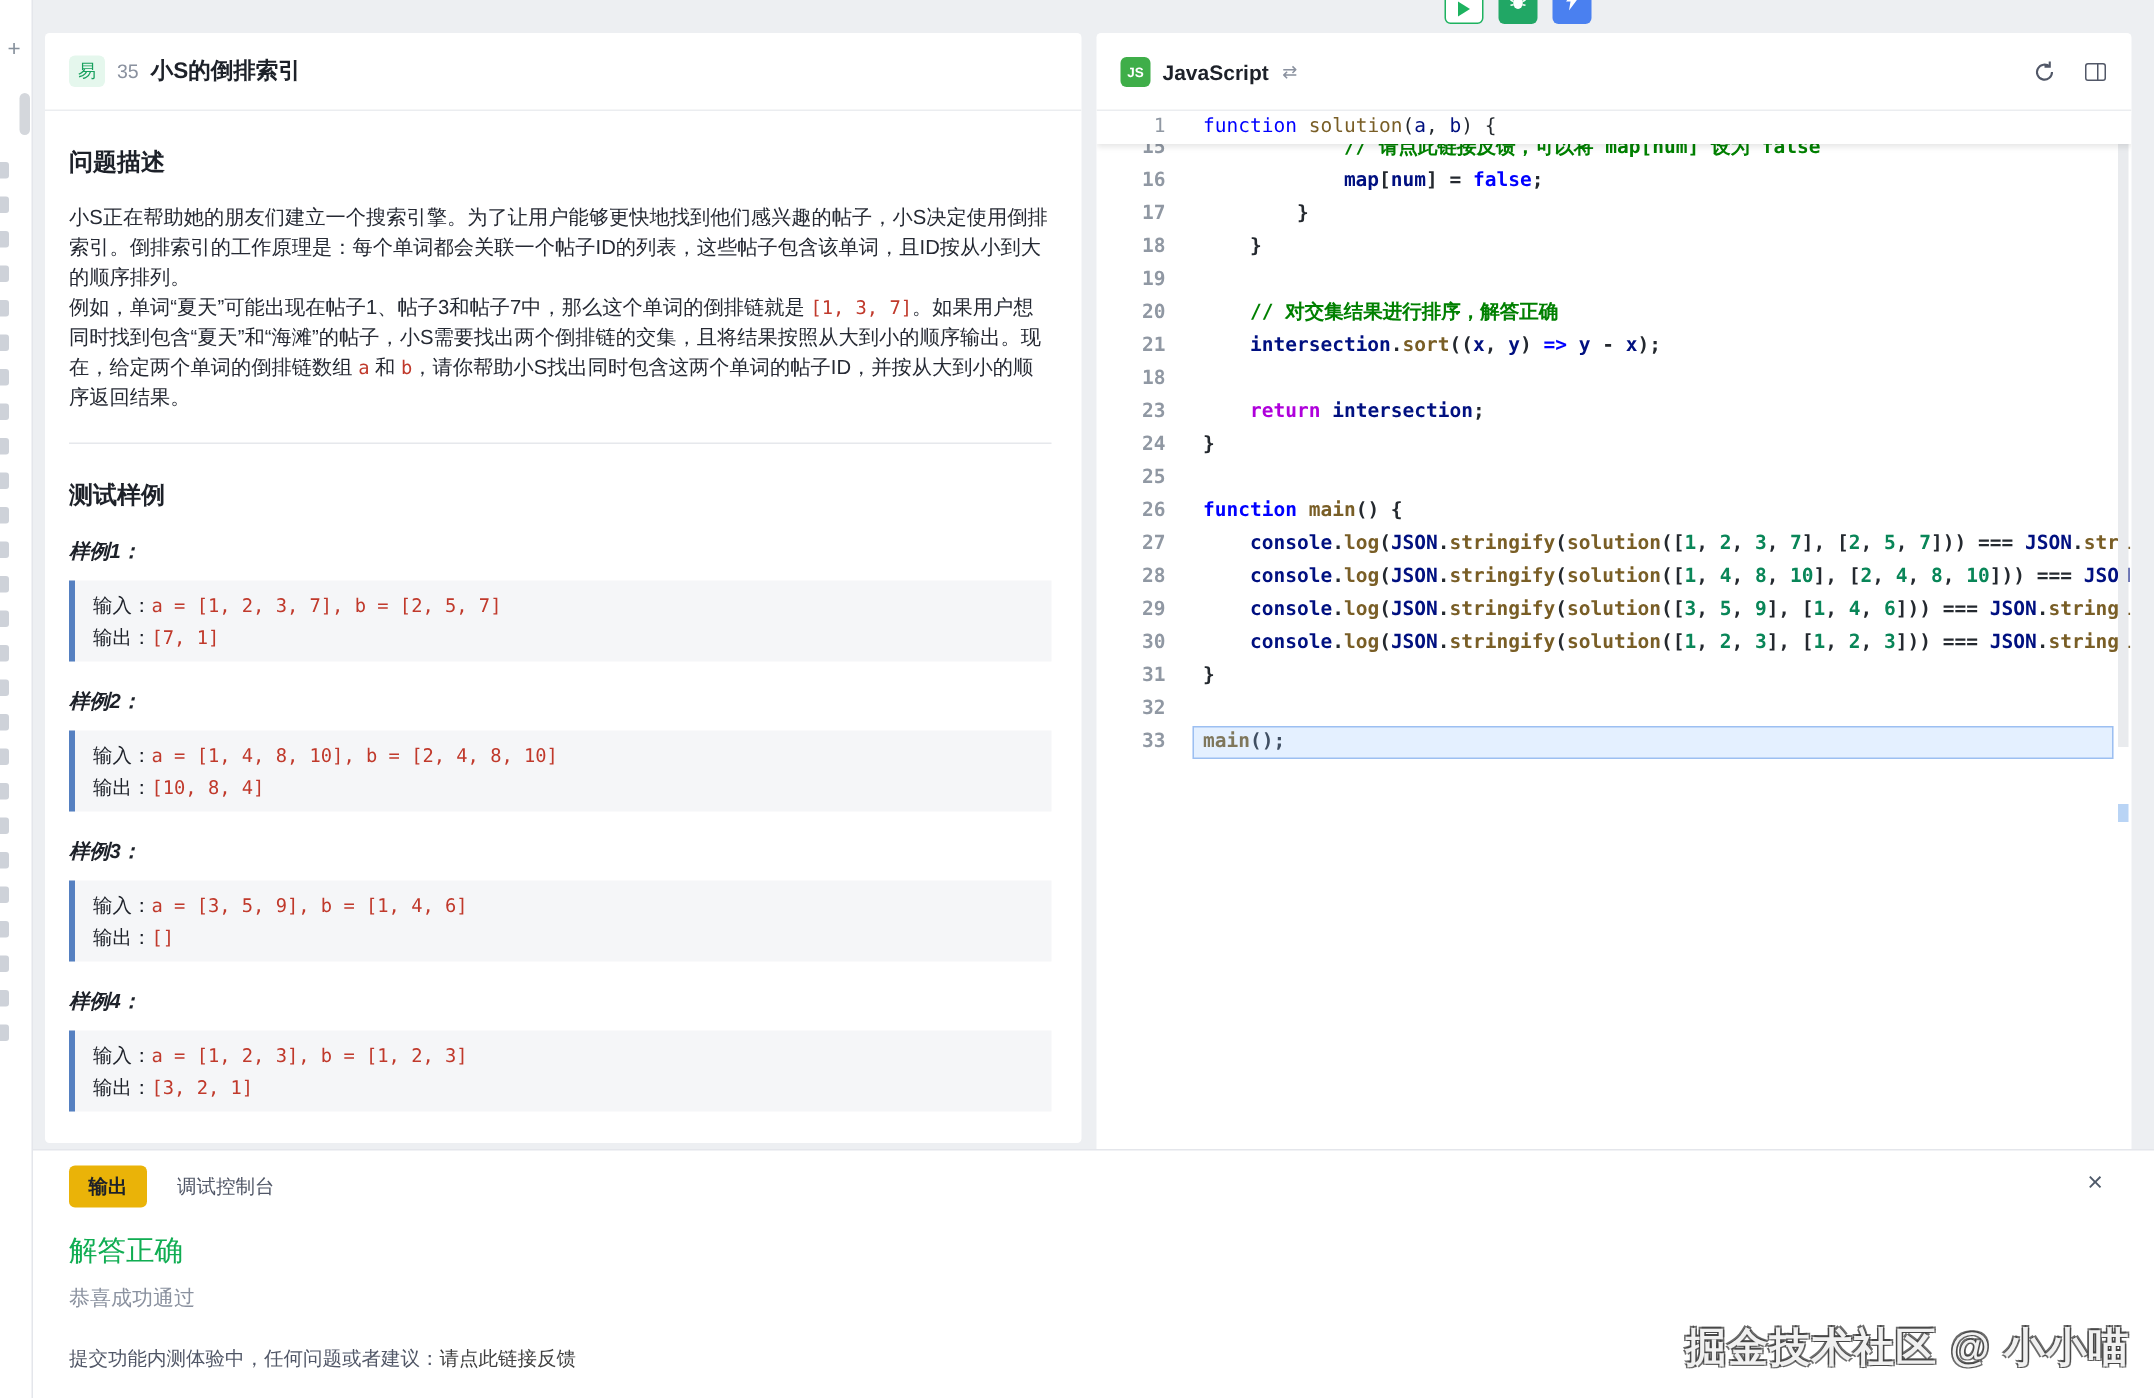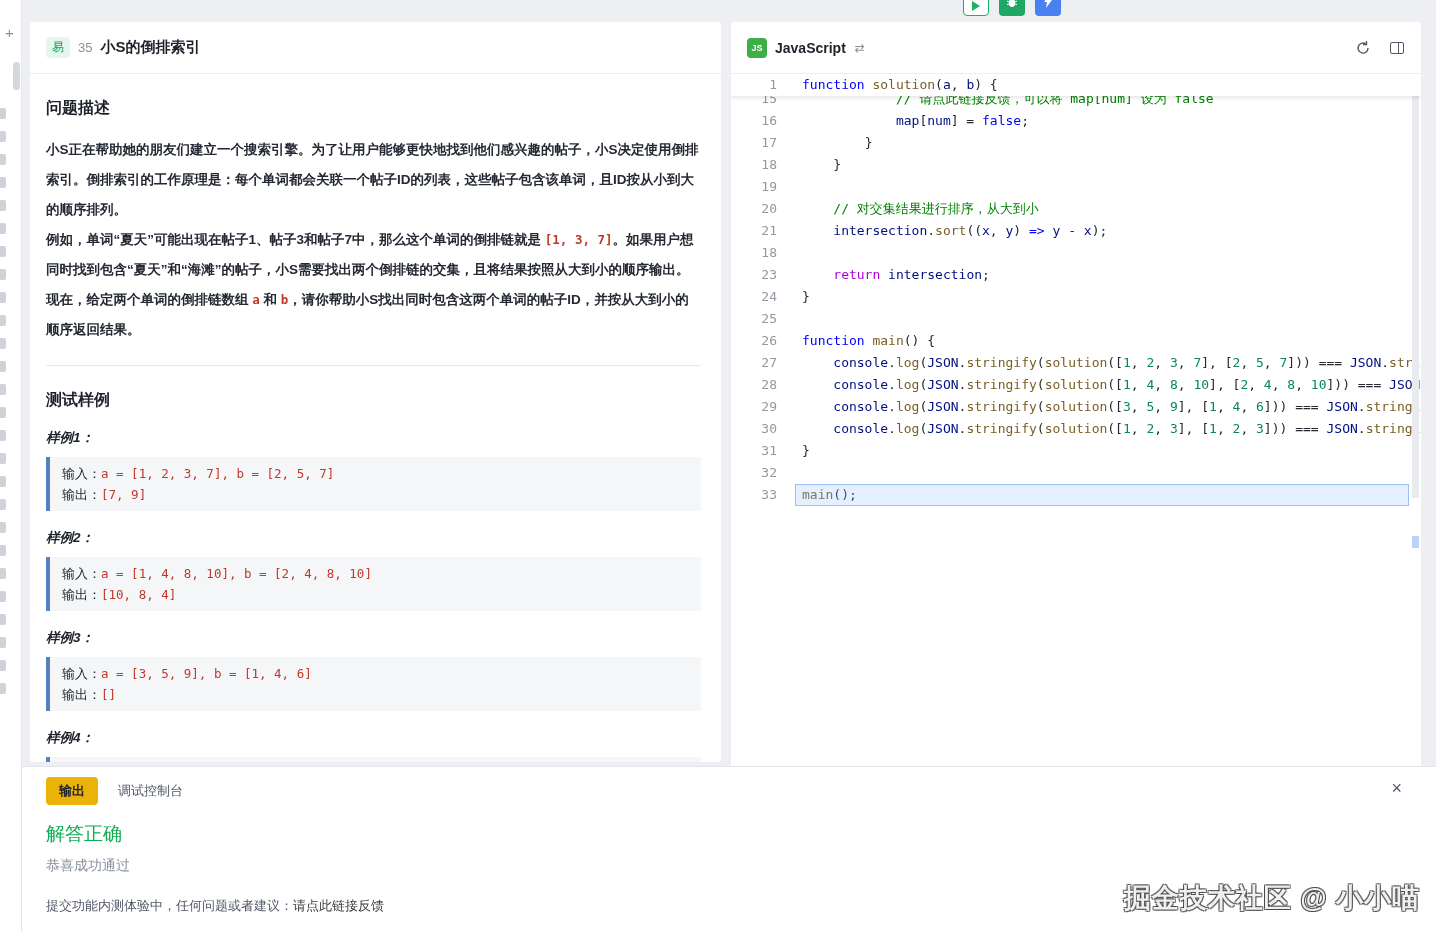--- a/index.html
+++ b/index.html
@@ -23,38 +23,38 @@
   .play-tri { width:0; height:0; border-left:8px solid #1db25f; border-top:5px solid transparent; border-bottom:5px solid transparent; }
 
   
   #problem-panel { left:30px; top:22px; width:691px; height:740px; }
   .p-header { height:52px; border-bottom:1px solid #ebedf0; display:flex; align-items:center; padding:0 16px; gap:8px; }
   .diff-badge { background:#e5f7ed; color:#18a05e; font-size:12px; padding:2px 6px; border-radius:4px; }
   .prob-id { color:#8a919f; font-size:13px; }
   .prob-title { color:#1d2129; font-size:15px; font-weight:bold; }
   .p-body { padding:24px 20px 0 16px; }
   .sec-heading { font-size:16px; color:#1d2129; margin-bottom:16px; font-weight:bold; }
-  .desc-para { font-size:13.5px; line-height:30px; color:#252933;font-weight:bold; }
+  .desc-para { font-size:13.5px; line-height:20px; color:#252933; }
   .inline-code, .sample-code { font-family:"DejaVu Sans Mono","Liberation Mono",monospace; color:#c0392b; font-size:12.5px; }
   .p-body hr { border:none; border-top:1px solid #e6e8ec; margin:20px 0 24px; }
   .sample-label { font-size:13.5px; font-style:italic; font-weight:bold; color:#1d2129; margin:18px 0 10px; }
   .sample-box { background:#f5f6f8; border-left:4px solid #5580c1; padding:6px 12px; }
   .sample-line { font-size:13px; line-height:21px; color:#1d2129; }
 
   
   #code-panel { left:731px; top:22px; width:690px; height:780px; }
   #code-header { height:52px; border-bottom:1px solid #ebedf0; display:flex; align-items:center; padding:0 16px; }
   .js-icon { width:20px; height:20px; border-radius:4px; background:#3fae49; color:#fff; font-size:9px; font-weight:bold; display:flex; align-items:center; justify-content:center; flex:none; }
   .lang-name { margin-left:8px; font-size:14px; color:#1d2129; font-weight:bold; }
   .swap-icon { margin-left:9px; color:#8a919f; font-size:12px; cursor:pointer; }
   .header-actions { margin-left:auto; display:flex; gap:18px; align-items:center; }
   .header-actions > span { cursor:pointer; display:flex; }
 
   #code-editor { position:absolute; left:0; right:0; top:52px; bottom:0; overflow:hidden; }
-  #editor-lines { position:absolute; left:0; right:12px; top:14px; }
+  #editor-lines { position:absolute; left:0; right:12px; top:14px;font-weight:bold; }
   .code-line { display:flex; height:22px; line-height:22px; font-family:"DejaVu Sans Mono","Liberation Mono",monospace; font-size:13px; white-space:pre; position:relative; }
   .ln { width:46px; text-align:right; color:#9098a3; flex:none; }
   .code-text { margin-left:25px; flex:none; }
   .code-line.hl::before { content:""; position:absolute; left:64px; right:0; top:0; bottom:0; background:rgba(148,194,255,.25); border:1px solid rgba(84,141,227,.5); }
   #sticky-line { position:absolute; left:0; right:0; top:0; height:22px; background:#fff; z-index:5; box-shadow:0 2px 4px rgba(0,0,0,.10); }
   #editor-scrollbar { position:absolute; right:2px; top:0; width:7px; height:424px; background:#e9ebee; }
   .sb-marker { position:absolute; right:2px; top:462px; width:7px; height:12px; background:#b9d4f5; }
 
   
   .tk-kw { color:#0000ff; }
@@ -145,21 +145,21 @@
     <div>
         <p class="desc-para"><span>小S正在帮助她的朋友们建立一个搜索引擎。为了让用户能够更快地找到他们感兴趣的帖子，小S决定使用倒排索引。倒排索引的工作原理是：每个单词都会关联一个帖子ID的列表，这些帖子包含该单词，且ID按从小到大的顺序排列。</span></p>
         <p class="desc-para"><span>例如，单词“夏天”可能出现在帖子1、帖子3和帖子7中，那么这个单词的倒排链就是 </span><code class="inline-code">[1, 3, 7]</code><span>。如果用户想同时找到包含“夏天”和“海滩”的帖子，小S需要找出两个倒排链的交集，且将结果按照从大到小的顺序输出。现在，给定两个单词的倒排链数组 </span><code class="inline-code">a</code><span> 和 </span><code class="inline-code">b</code><span>，请你帮助小S找出同时包含这两个单词的帖子ID，并按从大到小的顺序返回结果。</span></p>
       </div>
     <hr>
     <h2 class="sec-heading">测试样例</h2>
     <div>
         <div class="sample-label">样例1：</div>
         <div class="sample-box">
           <div class="sample-line"><span>输入：</span><code class="sample-code">a = [1, 2, 3, 7], b = [2, 5, 7]</code></div>
-          <div class="sample-line"><span>输出：</span><code class="sample-code">[7, 9]</code></div>
+          <div class="sample-line"><span>输出：</span><code class="sample-code">[7, 1]</code></div>
         </div>
         <div class="sample-label">样例2：</div>
         <div class="sample-box">
           <div class="sample-line"><span>输入：</span><code class="sample-code">a = [1, 4, 8, 10], b = [2, 4, 8, 10]</code></div>
           <div class="sample-line"><span>输出：</span><code class="sample-code">[10, 8, 4]</code></div>
         </div>
         <div class="sample-label">样例3：</div>
         <div class="sample-box">
           <div class="sample-line"><span>输入：</span><code class="sample-code">a = [3, 5, 9], b = [1, 4, 6]</code></div>
           <div class="sample-line"><span>输出：</span><code class="sample-code">[]</code></div>
@@ -192,21 +192,21 @@
       </span>
     </span>
   </header>
   <div id="code-editor">
     <div id="editor-lines">
         <div class="code-line"><span class="ln">15</span><span class="code-text"><span class="tk-pl">            </span><span class="tk-cm">// 请点此链接反馈，可以将 map[num] 设为 false</span></span></div>
         <div class="code-line"><span class="ln">16</span><span class="code-text"><span class="tk-pl">            </span><span class="tk-vr">map</span><span class="tk-pu">[</span><span class="tk-vr">num</span><span class="tk-pu">] = </span><span class="tk-kw">false</span><span class="tk-pu">;</span></span></div>
         <div class="code-line"><span class="ln">17</span><span class="code-text"><span class="tk-pl">        </span><span class="tk-pu">}</span></span></div>
         <div class="code-line"><span class="ln">18</span><span class="code-text"><span class="tk-pl">    </span><span class="tk-pu">}</span></span></div>
         <div class="code-line"><span class="ln">19</span><span class="code-text"></span></div>
-        <div class="code-line"><span class="ln">20</span><span class="code-text"><span class="tk-pl">    </span><span class="tk-cm">// 对交集结果进行排序，从大到小</span></span></div>
+        <div class="code-line"><span class="ln">20</span><span class="code-text"><span class="tk-pl">    </span><span class="tk-cm">// 对交集结果进行排序，解答正确</span></span></div>
         <div class="code-line"><span class="ln">21</span><span class="code-text"><span class="tk-pl">    </span><span class="tk-vr">intersection</span><span class="tk-pu">.</span><span class="tk-fn">sort</span><span class="tk-pu">((</span><span class="tk-vr">x</span><span class="tk-pu">, </span><span class="tk-vr">y</span><span class="tk-pu">) </span><span class="tk-kw">=&gt;</span><span class="tk-pl"> </span><span class="tk-vr">y</span><span class="tk-pu"> - </span><span class="tk-vr">x</span><span class="tk-pu">);</span></span></div>
         <div class="code-line"><span class="ln">18</span><span class="code-text"></span></div>
         <div class="code-line"><span class="ln">23</span><span class="code-text"><span class="tk-pl">    </span><span class="tk-ct">return</span><span class="tk-pl"> </span><span class="tk-vr">intersection</span><span class="tk-pu">;</span></span></div>
         <div class="code-line"><span class="ln">24</span><span class="code-text"><span class="tk-pu">}</span></span></div>
         <div class="code-line"><span class="ln">25</span><span class="code-text"></span></div>
         <div class="code-line"><span class="ln">26</span><span class="code-text"><span class="tk-kw">function</span><span class="tk-pl"> </span><span class="tk-fn">main</span><span class="tk-pu">() {</span></span></div>
         <div class="code-line"><span class="ln">27</span><span class="code-text"><span class="tk-pl">    </span><span class="tk-vr">console</span><span class="tk-pu">.</span><span class="tk-fn">log</span><span class="tk-pu">(</span><span class="tk-vr">JSON</span><span class="tk-pu">.</span><span class="tk-fn">stringify</span><span class="tk-pu">(</span><span class="tk-fn">solution</span><span class="tk-pu">([</span><span class="tk-nu">1</span><span class="tk-pu">, </span><span class="tk-nu">2</span><span class="tk-pu">, </span><span class="tk-nu">3</span><span class="tk-pu">, </span><span class="tk-nu">7</span><span class="tk-pu">], [</span><span class="tk-nu">2</span><span class="tk-pu">, </span><span class="tk-nu">5</span><span class="tk-pu">, </span><span class="tk-nu">7</span><span class="tk-pu">])) === </span><span class="tk-vr">JSON</span><span class="tk-pu">.</span><span class="tk-fn">stri</span></span></div>
         <div class="code-line"><span class="ln">28</span><span class="code-text"><span class="tk-pl">    </span><span class="tk-vr">console</span><span class="tk-pu">.</span><span class="tk-fn">log</span><span class="tk-pu">(</span><span class="tk-vr">JSON</span><span class="tk-pu">.</span><span class="tk-fn">stringify</span><span class="tk-pu">(</span><span class="tk-fn">solution</span><span class="tk-pu">([</span><span class="tk-nu">1</span><span class="tk-pu">, </span><span class="tk-nu">4</span><span class="tk-pu">, </span><span class="tk-nu">8</span><span class="tk-pu">, </span><span class="tk-nu">10</span><span class="tk-pu">], [</span><span class="tk-nu">2</span><span class="tk-pu">, </span><span class="tk-nu">4</span><span class="tk-pu">, </span><span class="tk-nu">8</span><span class="tk-pu">, </span><span class="tk-nu">10</span><span class="tk-pu">])) === </span><span class="tk-vr">JSON</span></span></div>
         <div class="code-line"><span class="ln">29</span><span class="code-text"><span class="tk-pl">    </span><span class="tk-vr">console</span><span class="tk-pu">.</span><span class="tk-fn">log</span><span class="tk-pu">(</span><span class="tk-vr">JSON</span><span class="tk-pu">.</span><span class="tk-fn">stringify</span><span class="tk-pu">(</span><span class="tk-fn">solution</span><span class="tk-pu">([</span><span class="tk-nu">3</span><span class="tk-pu">, </span><span class="tk-nu">5</span><span class="tk-pu">, </span><span class="tk-nu">9</span><span class="tk-pu">], [</span><span class="tk-nu">1</span><span class="tk-pu">, </span><span class="tk-nu">4</span><span class="tk-pu">, </span><span class="tk-nu">6</span><span class="tk-pu">])) === </span><span class="tk-vr">JSON</span><span class="tk-pu">.</span><span class="tk-fn">stringi</span></span></div>
         <div class="code-line"><span class="ln">30</span><span class="code-text"><span class="tk-pl">    </span><span class="tk-vr">console</span><span class="tk-pu">.</span><span class="tk-fn">log</span><span class="tk-pu">(</span><span class="tk-vr">JSON</span><span class="tk-pu">.</span><span class="tk-fn">stringify</span><span class="tk-pu">(</span><span class="tk-fn">solution</span><span class="tk-pu">([</span><span class="tk-nu">1</span><span class="tk-pu">, </span><span class="tk-nu">2</span><span class="tk-pu">, </span><span class="tk-nu">3</span><span class="tk-pu">], [</span><span class="tk-nu">1</span><span class="tk-pu">, </span><span class="tk-nu">2</span><span class="tk-pu">, </span><span class="tk-nu">3</span><span class="tk-pu">])) === </span><span class="tk-vr">JSON</span><span class="tk-pu">.</span><span class="tk-fn">stringi</span></span></div>

